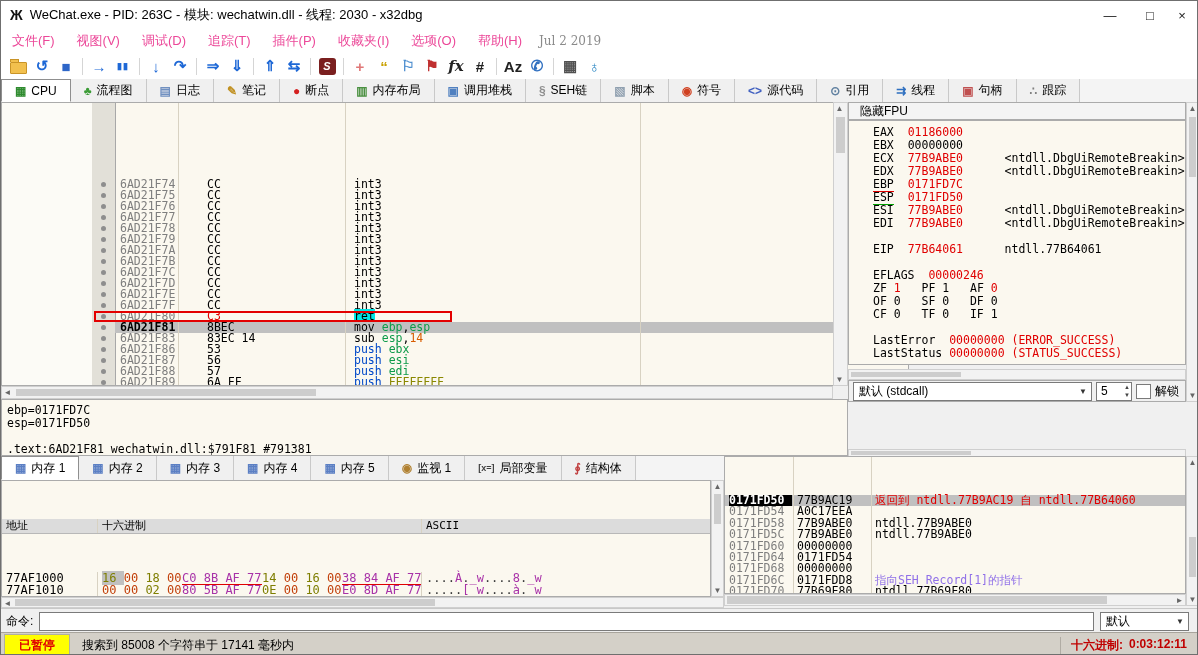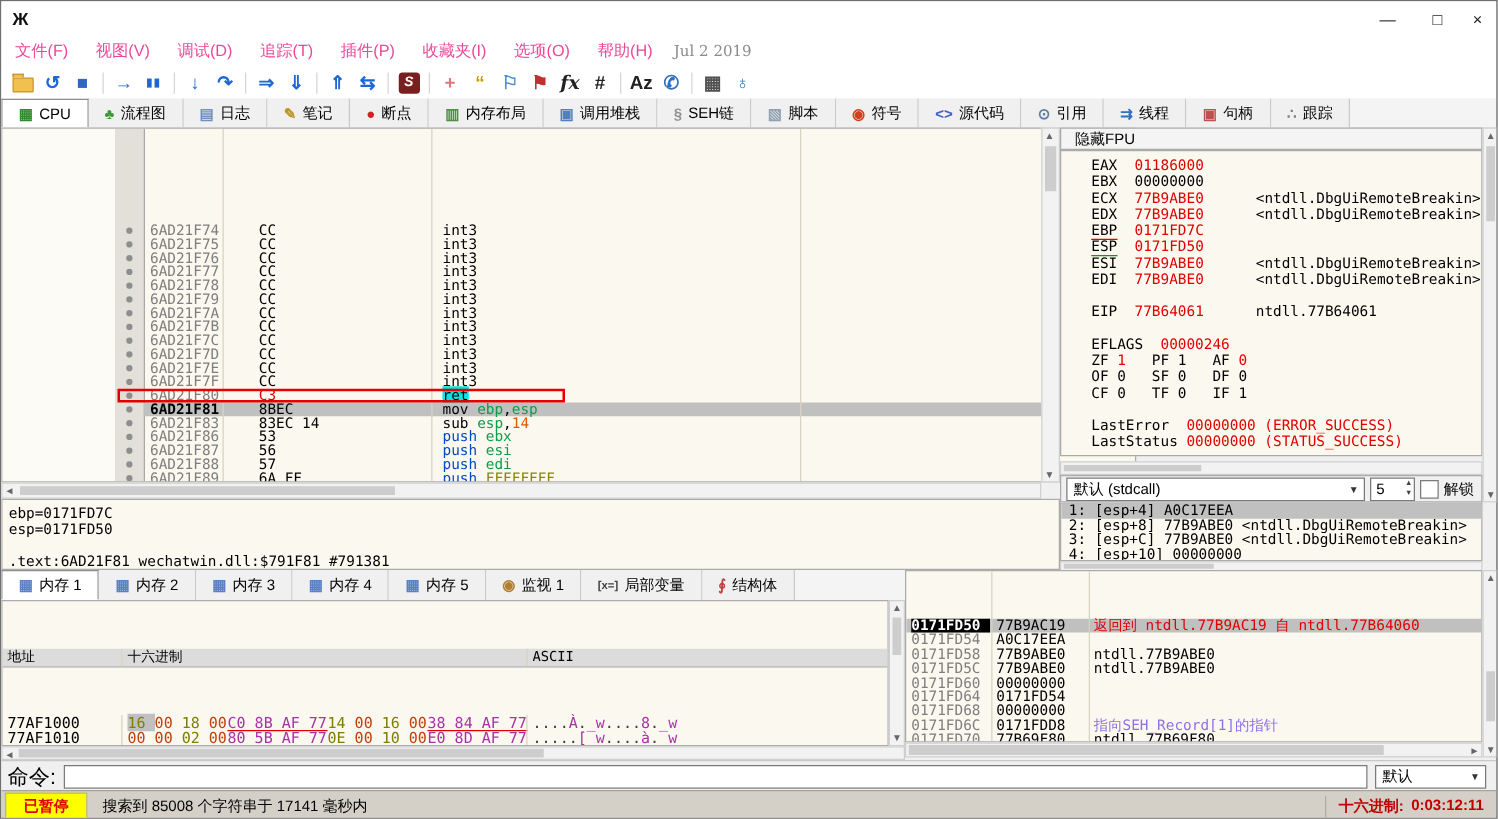--- a/index.html
+++ b/index.html
@@ -109,35 +109,36 @@
   .s-red{color:#E00000}.s-vio{color:#9070E8}.s-blk{color:#000}
   .ssep{position:absolute;top:0;bottom:0;width:1px;background:#D8D2C2;}
   #stack-vsb{top:455px;left:1185px;width:13px;height:150px;}
   #stack-hsb{top:593px;left:723px;width:462px;height:12px;}
   #regs-vsb{top:101px;left:1185px;width:13px;height:300px;}
   #dis-vsb{top:101px;left:832px;width:15px;height:284px;}
   #dis-hsb{top:385px;left:0;width:832px;height:13px;}
 
   
   #cmdbar{position:absolute;top:607px;left:0;right:0;height:24px;background:#F0F0F0;display:flex;align-items:center;border-top:1px solid #C8C8C8;}
-  #cmdbar .lbl{font-size:17px;margin:0 6px 0 5px;}
+  #cmdbar .lbl{font-size:12px;margin:0 6px 0 5px;}
   #cmdbar input{flex:1;height:17px;border:1px solid #7A7A7A;background:#FFF;font-size:12px;padding:0 3px;outline:none;}
   #cmdbar .combo{width:82px;margin:0 8px 0 6px;}
   #statusbar{position:absolute;top:631px;left:0;right:0;height:24px;background:#D4D0C8;display:flex;align-items:center;font-size:12px;border-top:1px solid #A8A49C;}
   .paused{background:#FFFF00;color:#E00000;font-weight:bold;padding:2px 14px;border:1px solid #B0B0A0;margin-left:3px;}
   .stmsg{margin-left:12px;color:#000;}
   .sttime{margin-left:auto;margin-right:10px;color:#C00000;font-weight:bold;display:flex;gap:6px;border-left:1px solid #B0ACA4;padding-left:10px;}
 </style>
 </head>
 <body>
 
 <div class="win">
 
   <div class="titlebar">
     <span class="bug">Ж</span>
+    <span>WeChat.exe - PID: 263C - 模块: wechatwin.dll - 线程: 2030 - x32dbg</span>
   </div>
   <div class="wctl" style="left:1086px">—</div>
   <div class="wctl" style="left:1126px">□</div>
   <div class="wctl" style="left:1158px">×</div>
 
   <div class="menubar">
     <span id="menu-items" style="display:flex">
         <span class="mi">文件(F)</span>
         <span class="mi">视图(V)</span>
         <span class="mi">调试(D)</span>
@@ -326,21 +327,20 @@
       <span>默认 (stdcall)</span>
       <span class="arr">▼</span>
     </div>
     <div class="spin">
       <span>5</span>
       <span class="ud">▲<br>▼</span>
     </div>
     <div class="chk"></div>
     <span style="font-size:12px">解锁</span>
   </div>
-  <div class="panel mono" id="args"><div class="aline mono sel">1: [esp+4] A0C17EEA</div><div class="aline mono">2: [esp+8] 77B9ABE0 &lt;ntdll.DbgUiRemoteBreakin&gt;</div><div class="aline mono">3: [esp+C] 77B9ABE0 &lt;ntdll.DbgUiRemoteBreakin&gt;</div><div class="aline mono">4: [esp+10] 00000000</div></div>
   <div class="sb" id="args-hsb">
       <div class="th" style="top:1px;bottom:1px;left:2px;width:120px"></div>
     </div>
 
   <div class="panel mono" id="info" style="padding-top: 4px;"><div class="iline mono">ebp=0171FD7C</div><div class="iline mono">esp=0171FD50</div><div class="iline mono">&nbsp;</div><div class="iline mono">.text:6AD21F81 wechatwin.dll:$791F81 #791381</div></div>
 
   <div id="memtabs">
       <div class="tab active">
         <span class="tg" style="color: rgb(91, 127, 196);">▦</span>
         <span>内存 1</span>

